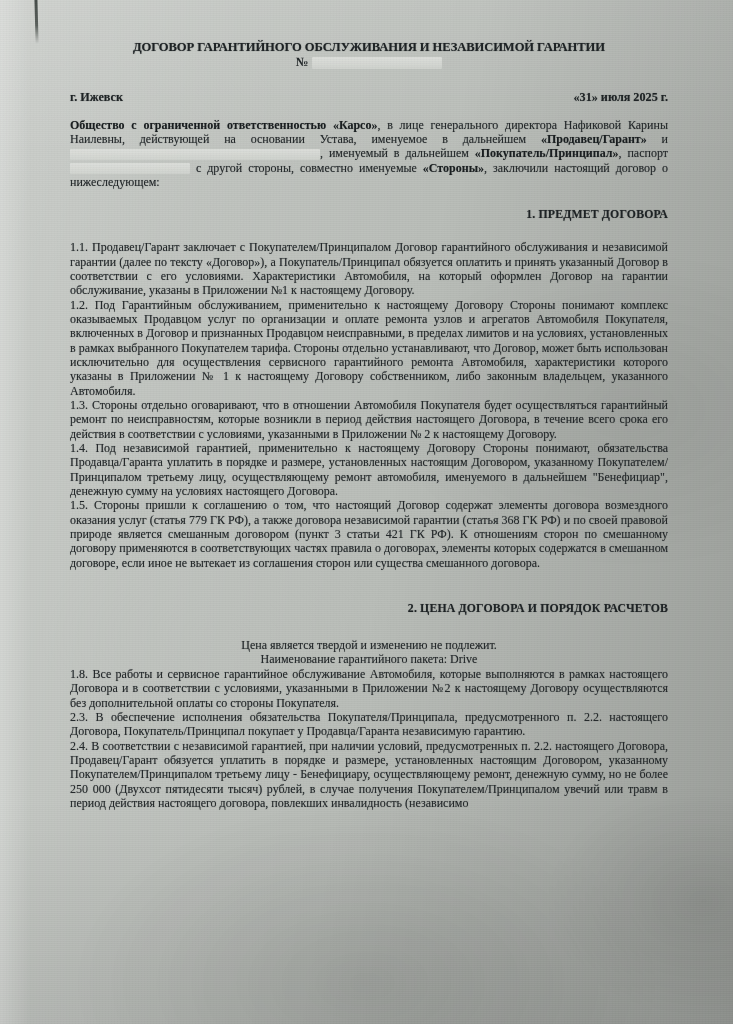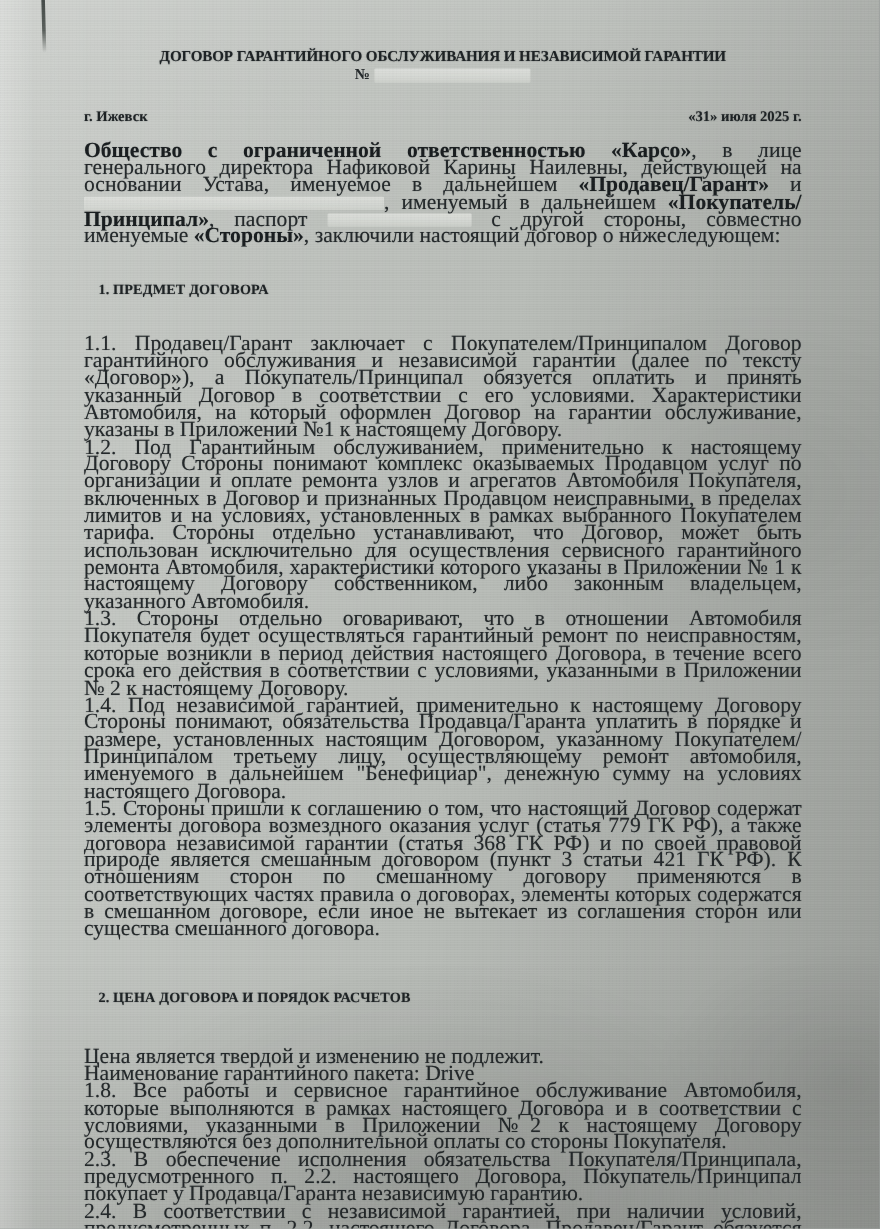--- a/index.html
+++ b/index.html
@@ -112,48 +112,48 @@
     margin-top: 20px;
     font-size: 12.2px;
     font-weight: bold;
     line-height: 15px;
     color: #1d2224;
     text-shadow: 0 0 1px rgba(30,34,36,0.5);
   }
 
   .para {
     margin: 0;
-    font-size: 18px;
+    font-size: 12px;
     line-height: 14.35px;
     text-align: justify;
     text-justify: inter-word;
     color: #23282a;
     text-shadow: 0 0 0.9px rgba(35,40,42,0.45);
     hyphens: none;
   }
   .intro {
     margin-top: 13px;
   }
   .section-heading {
-    margin: 12px;
+    margin: 0;
     font-size: 11.8px;
     line-height: 16px;
     font-weight: bold;
-    text-align: left;
+    text-align: right;
     color: #1d2224;
     text-shadow: 0 0 1px rgba(30,34,36,0.5);
     letter-spacing: .15px;
   }
   .gap-before-heading { height: 17px; }
   .gap-after-heading  { height: 18px; }
   .gap-sec2-before    { height: 30px; }
   .gap-sec2-after     { height: 22px; }
 
   b, strong { font-weight: bold; color: #181d1f; }
-  .nojust { text-align: left; }
+  .nojust { text-align: center; }
   
   .content { filter: blur(0.16px); }
 </style>
 </head>
 <body>
 
 <div id="scan-page">
 
   <div id="left-edge-shade"></div>
   <div id="fold-mark"></div>

